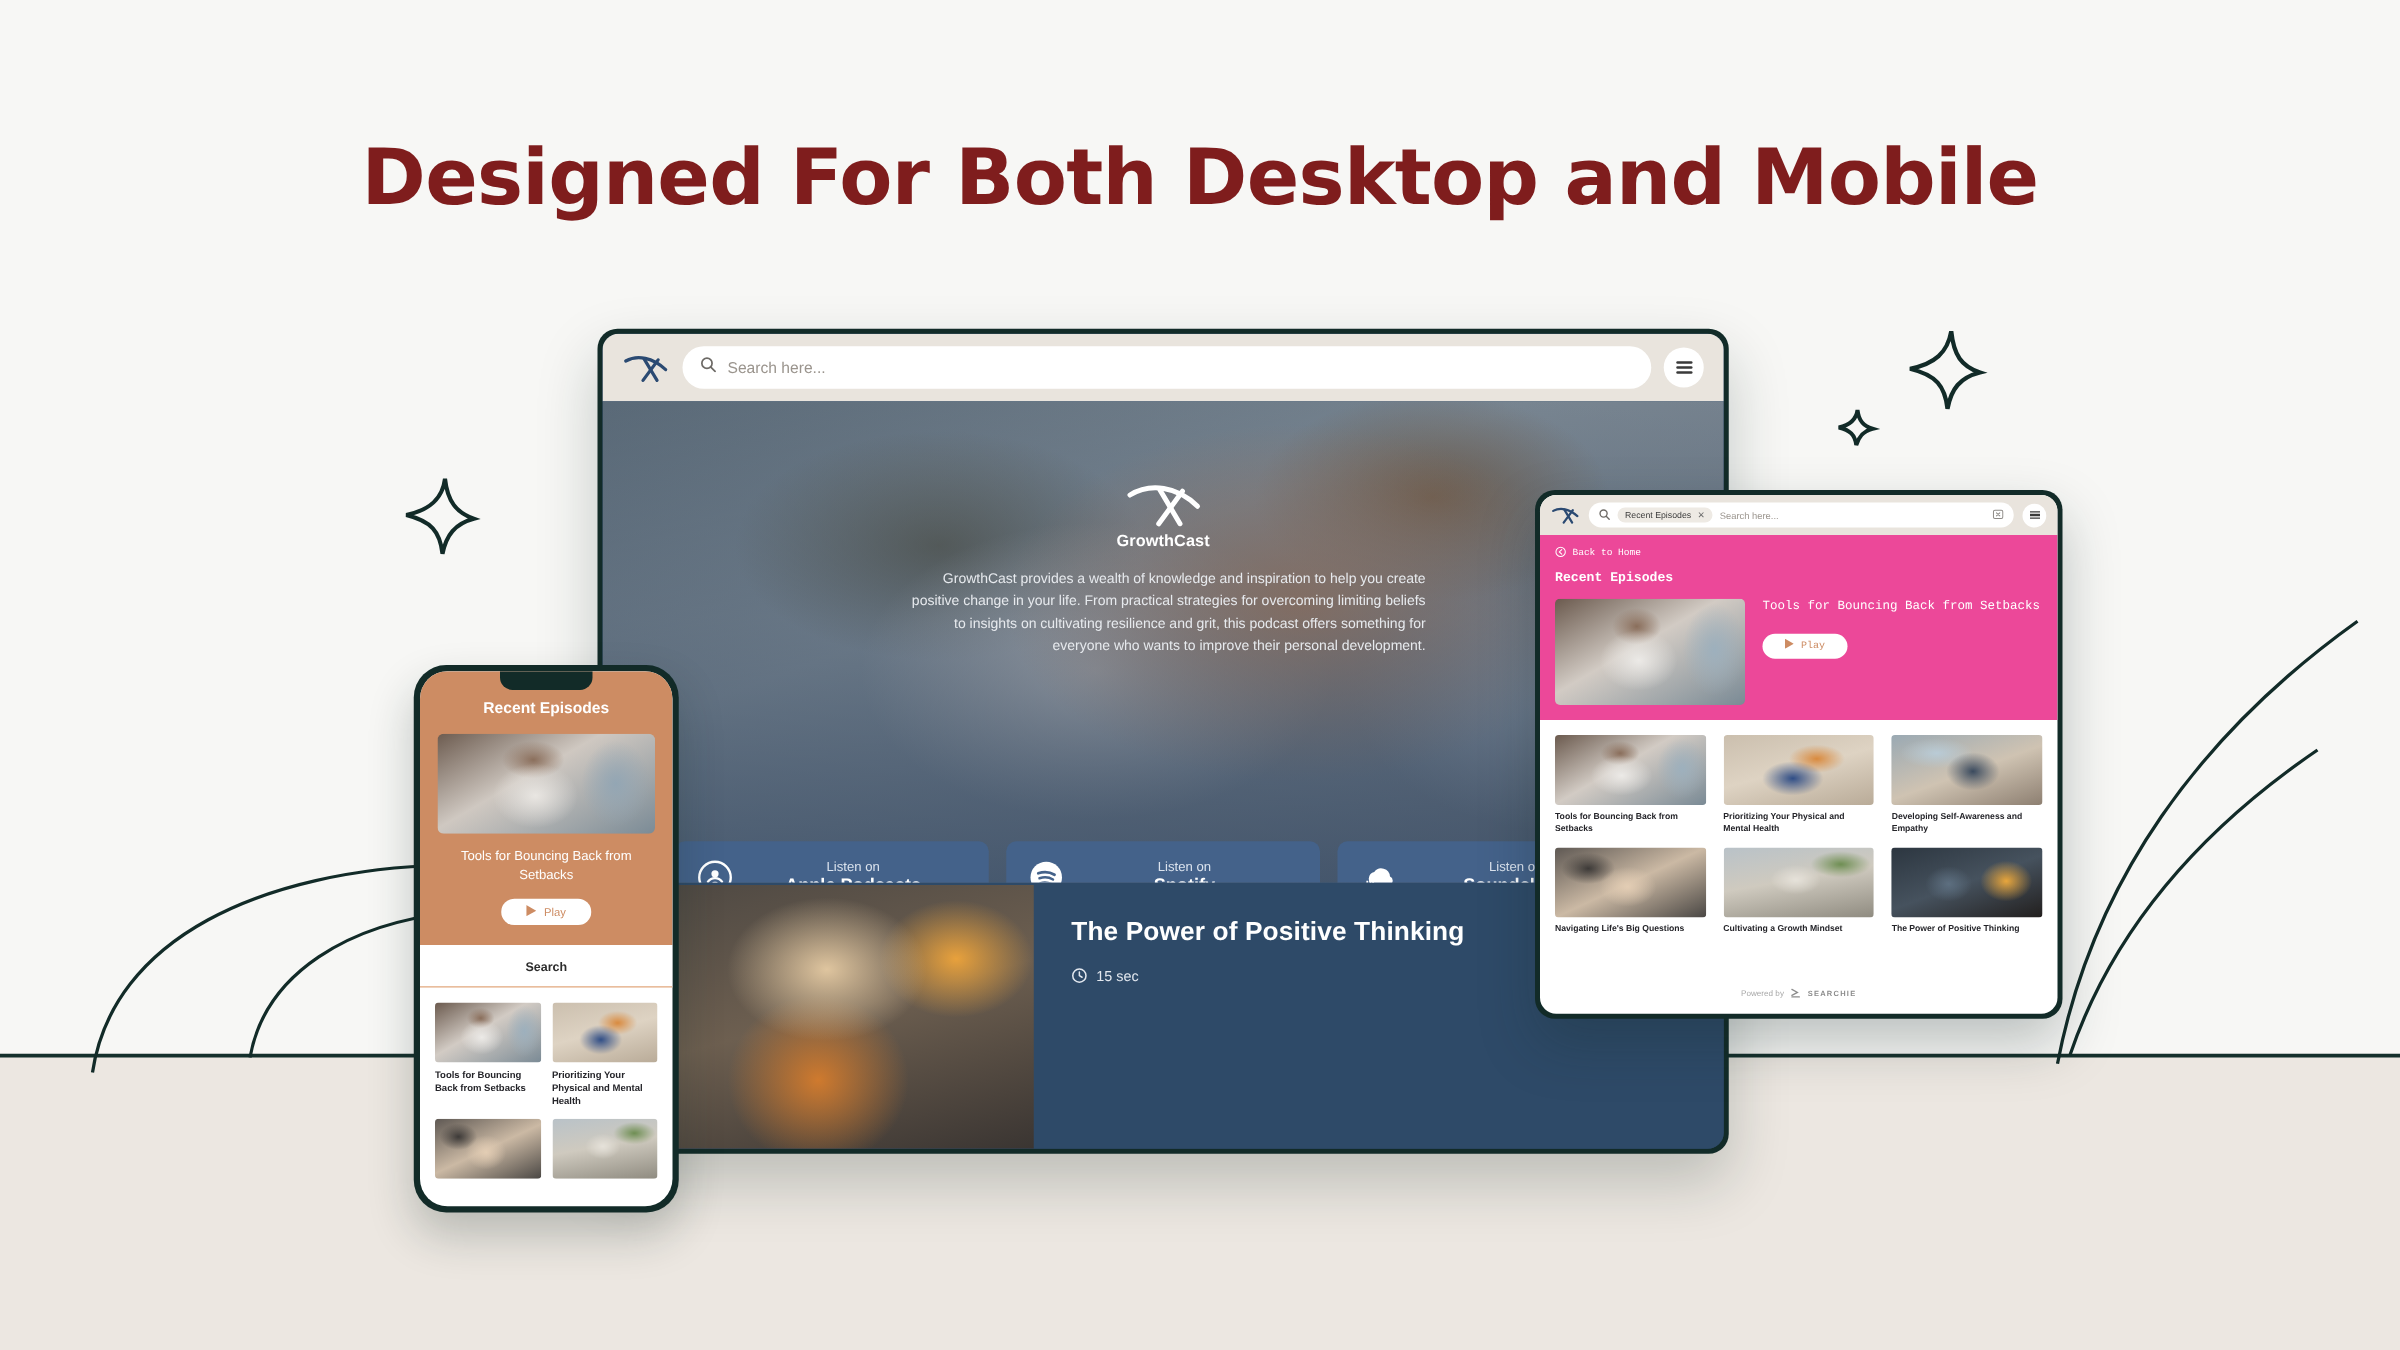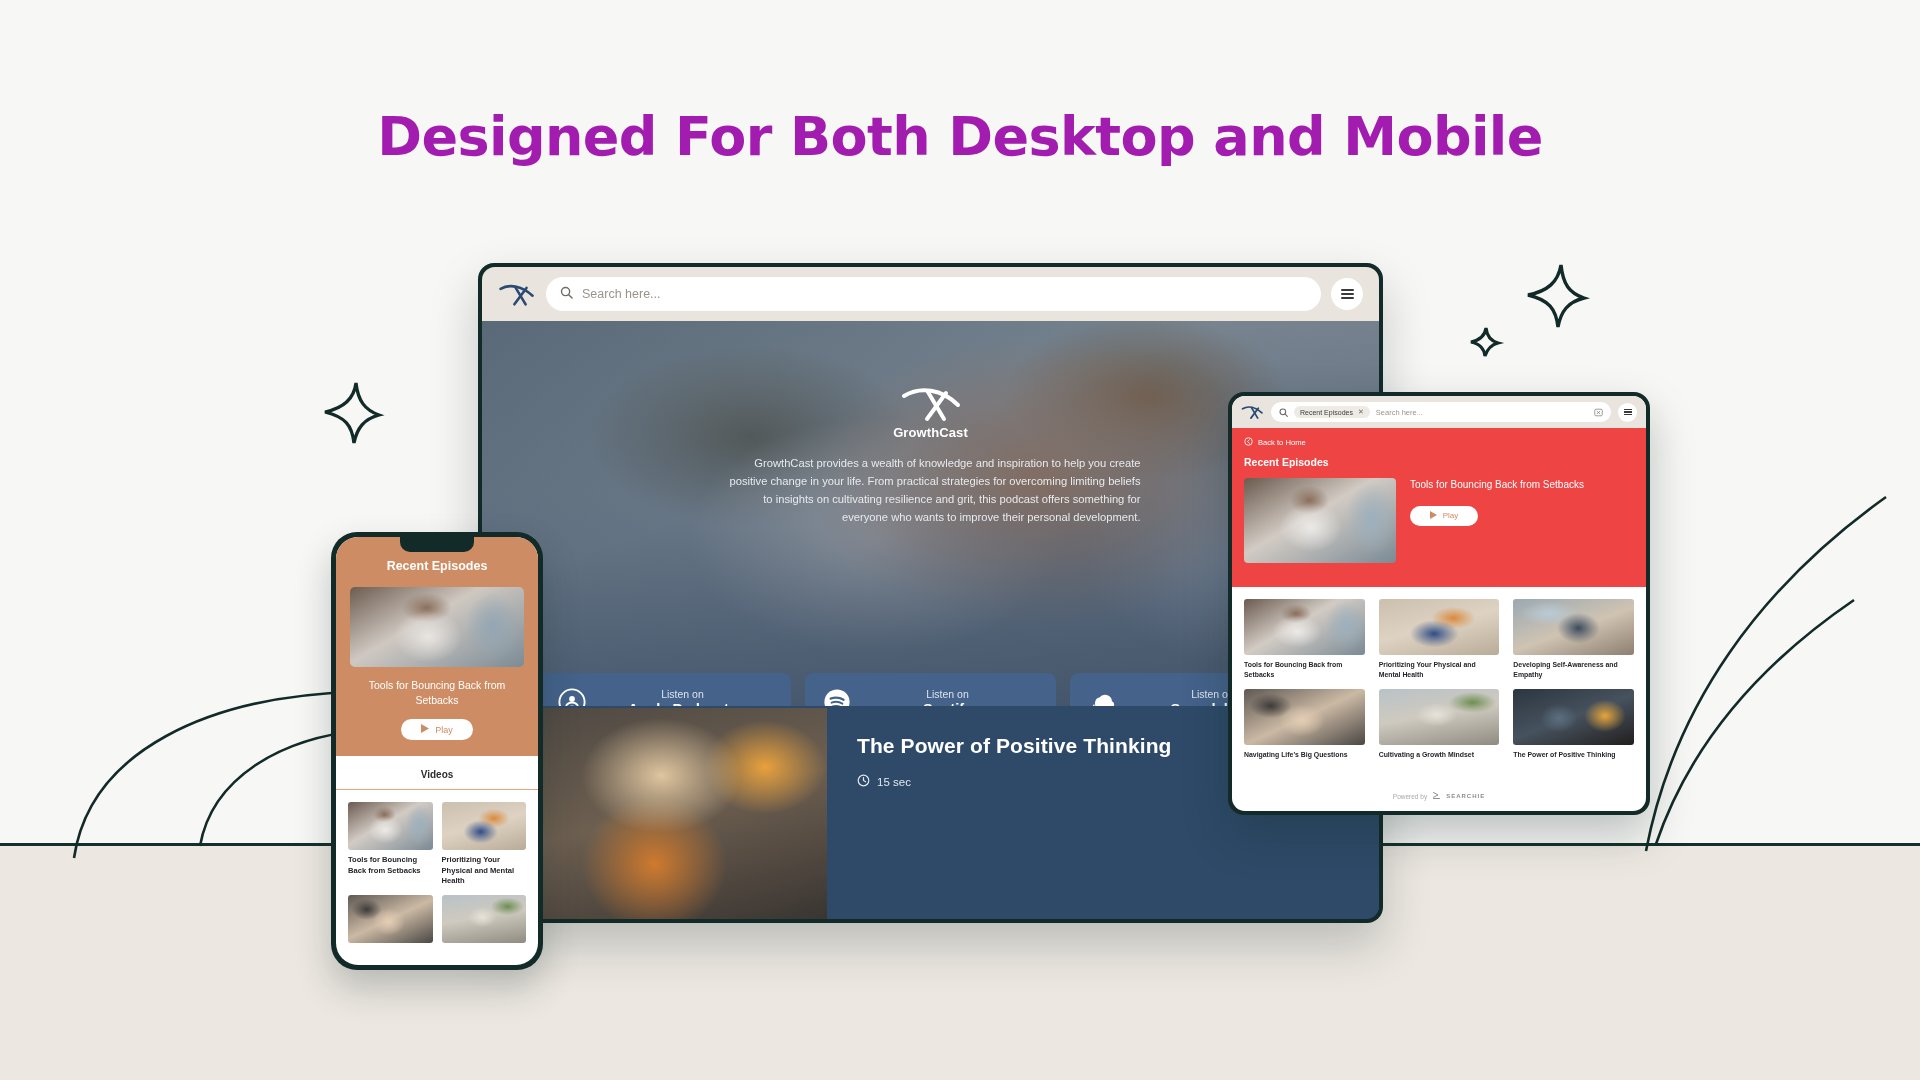--- a/index.html
+++ b/index.html
@@ -26,24 +26,24 @@
   .spark svg { display: block; overflow: visible; }
 
   
   .swoop { position: absolute; }
   .swoop svg { display: block; overflow: visible; }
 
   
   .headline {
     position: absolute; left: 0; right: 0; top: 105px;
     text-align: center;
-    font-size: 54px;
+    font-size: 62px;
     font-weight: 700;
     letter-spacing: -0.6px;
-    color: #a21caf;
+    color: #7f1d1d;
     font-family: "DejaVu Sans", sans-serif;
   }
 
   
   .desktop {
     position: absolute; left: 478px; top: 263px;
     width: 905px; height: 660px;
     background: #122b28;
     border-radius: 16px;
     padding: 4px;
@@ -211,21 +211,21 @@
     background: #eeeae4; border-radius: 9px; padding: 2px 6px;
     font-size: 7px; color: #3c3c3c; white-space: nowrap;
   }
   .tb-chip-x { font-size: 7px; color: #6c6c6c; cursor: pointer; }
   .tb-ph { font-size: 7.5px; color: #9a948d; flex: 1 1 auto; }
   .tb-burger {
     width: 19px; height: 19px; border-radius: 50%; background: #fff;
     flex: 0 0 auto; display: flex; align-items: center; justify-content: center;
   }
   .tb-burger i { display: block; height: 1.1px; background: #3a3a3a; margin: 1.7px 0; width: 8px; }
-  .tb-hero { background: #ef4444; padding: 9px 12px 24px; }
+  .tb-hero { background: #ec4899; padding: 9px 12px 12px; font-family: Liberation Mono, monospace; }
   .tb-back { display: flex; align-items: center; gap: 5px; color: #fff; font-size: 7.6px; }
   .tb-hero-title { color: #fff; font-size: 10.5px; font-weight: 700; margin-top: 8px; }
   .tb-feature { display: flex; gap: 14px; margin-top: 10px; }
   .tb-feature-img {
     width: 152px; height: 85px; border-radius: 4px; flex: 0 0 auto; overflow: hidden;
   }
   .tb-feature-title { color: #fff; font-size: 10px; line-height: 1.45; }
   .tb-play {
     margin-top: 13px; width: 68px; height: 20px; border-radius: 10px; background: #fff;
     display: flex; align-items: center; justify-content: center; gap: 6px;
@@ -447,21 +447,21 @@
         <div class="ph-play">
           <span>
             <svg width="8" height="9" viewBox="0 0 8 9">
                 <path d="M0 0 L8 4.5 L0 9 Z" fill="#cd8c63"></path>
               </svg>
           </span>
           <span>Play</span>
         </div>
       </div>
 
-      <div class="ph-tab">Videos</div>
+      <div class="ph-tab">Search</div>
 
       <div class="ph-grid">
         <div>
           <div class="ph-card-img img-woman-window"></div>
           <div class="ph-card-title">Tools for Bouncing Back from Setbacks</div>
         </div>
         <div>
           <div class="ph-card-img img-walk-beach"></div>
           <div class="ph-card-title">Prioritizing Your Physical and Mental Health</div>
         </div>

